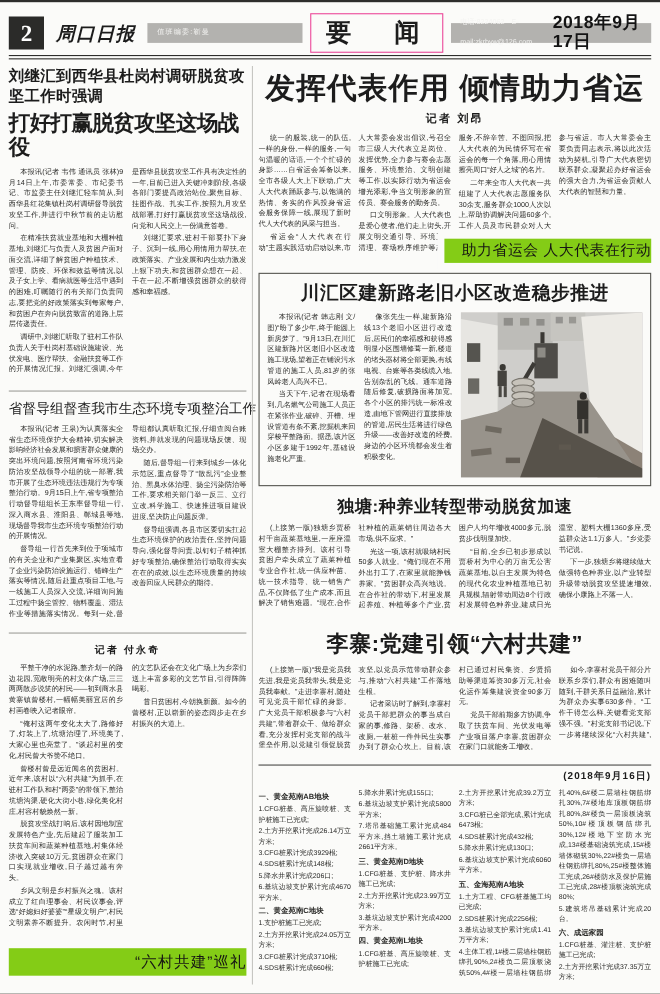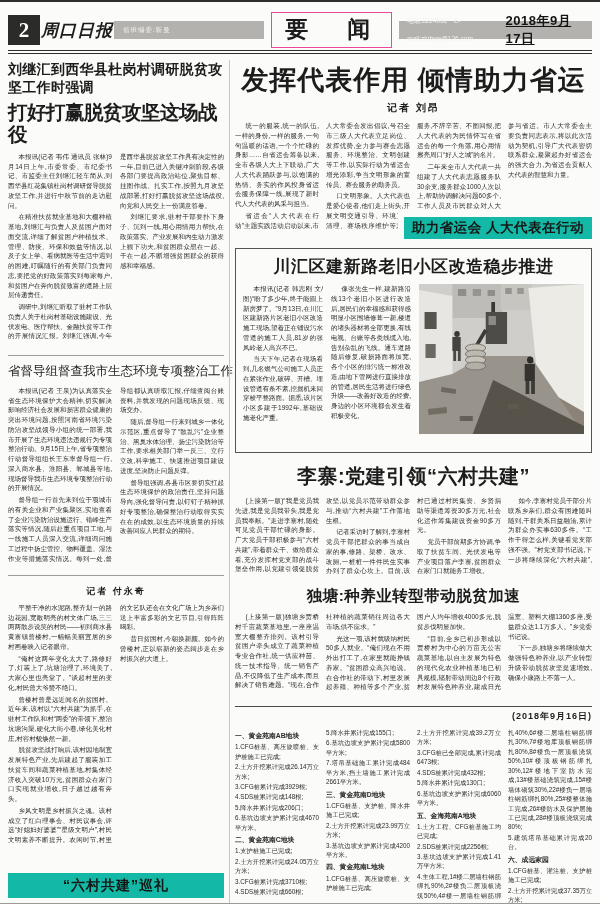--- a/index.html
+++ b/index.html
@@ -9,63 +9,63 @@
     font-family:"Liberation Sans","DejaVu Sans",sans-serif;
     border-top:2px solid #2e2e2c;border-bottom:1px solid #9a9a96;
     box-sizing:border-box;padding:0 8px;
   }
   
   .masthead{display:flex;align-items:center;height:32px;margin-top:12px;}
   .page-num{width:32px;height:30px;background:#2b2b29;color:#fff;
     font-size:21px;font-weight:800;display:flex;align-items:center;justify-content:center;
     font-family:"Liberation Serif","DejaVu Serif",serif;}
   .paper-name{font-family:"Liberation Serif","DejaVu Serif",serif;font-weight:800;
-    font-style:italic;font-size:17px;letter-spacing:1px;padding:0 1px;white-space:nowrap;}
+    font-style:italic;font-size:17px;letter-spacing:1px;padding:0 11px;white-space:nowrap;}
   .bar{background:#b3b2af;color:#f3f3f1;font-size:6.5px;height:18px;line-height:18px;}
   .bar-left{flex:1;padding-left:9px;letter-spacing:1px;}
   .section-box{border:1px solid #ec4899;margin:0 7px;padding:1px 13px 2px 13px;
     font-size:23px;font-weight:800;letter-spacing:8px;white-space:nowrap;
     font-family:"Liberation Serif","DejaVu Serif",serif;}
   .bar-right{flex:1.25;display:flex;align-items:center;justify-content:space-between;padding:0 8px;}
-  .bar-right .date{color:#141414;font-size:13px;font-weight:700;letter-spacing:.5px;text-decoration:underline;}
+  .bar-right .date{color:#141414;font-size:16px;font-weight:700;letter-spacing:.5px;}
   .rule-double{margin-top:4px;border-top:1px solid #2e2e2c;height:2px;border-bottom:1px solid #2e2e2c;}
   
   .body-cols{display:flex;padding-top:6px;}
   .left-zone{width:216px;flex:none;display:flex;flex-direction:column;}
   .vdivider{width:1px;background:#c6c6c2;margin:0 5px;flex:none;}
   .right-zone{flex:1;min-width:0;}
   
   .body-text{font-size:6.5px;line-height:1.5;color:#2b2b29;text-align:justify;
     overflow:hidden;column-fill:auto;}
   .body-text p{margin:0 0 2px 0;}
   .para{text-indent:1.6em;}
   .cols2{column-count:2;column-gap:8px;}
   .cols4{column-count:4;column-gap:7px;}
   .byline{text-align:center;font-size:9px;margin:2px 0 5px 0;font-weight:600;letter-spacing:2px;}
   .rule{border-top:1px solid #9d9d99;margin:7px 0;}
   .rule.strong{border-top:1px solid #4a4a48;margin:8px 0 3px 0;}
-  .badge{background:#14b8a6;color:#161614;font-weight:700;text-align:center;}
+  .badge{background:#84cc16;color:#161614;font-weight:400;text-align:right;}
   
   .kicker{font-size:14px;font-weight:600;margin:1px 0 4px 0;letter-spacing:.3px;}
   .hl-1{font-size:19.5px;font-weight:800;line-height:1.15;margin:0 0 6px 0;letter-spacing:-0.5px;}
   .hl-2{font-size:12.5px;font-weight:400;margin:0 0 6px 0;white-space:nowrap;}
   .hl-3{font-size:15px;font-weight:800;text-align:center;margin:2px 0 1px 0;letter-spacing:1px;}
   .h-a1{height:196px;}
   .h-a2{height:182px;}
   .h-a3{height:246px;}
   .badge-left{margin-top:auto;height:25px;line-height:25px;font-size:14px;letter-spacing:1px;margin-bottom:8px;}
   
   .lead h1{font-size:27px;font-weight:800;text-align:center;margin:2px 0 3px 0;letter-spacing:1px;white-space:nowrap;}
   .lead .byline{font-size:10px;margin:0 0 6px 0;}
   .lead-body-wrap{position:relative;}
   .h-lead{height:118px;}
   .badge-overlay{position:absolute;right:0;bottom:0;width:188px;height:22px;line-height:22px;
     font-size:13.5px;letter-spacing:.5px;box-shadow:0 0 0 6px #fbfbf9;}
   
-  .boxed{border:1px solid #55554f;margin-top:9px;padding:5px 7px 18px 7px;}
+  .boxed{border:1px solid #55554f;margin-top:9px;padding:5px 7px 7px 7px;}
   .boxed h2{font-size:17px;font-weight:800;text-align:center;margin:1px 0 6px 0;letter-spacing:.5px;white-space:nowrap;}
   .boxed-flex{display:flex;gap:8px;}
   .h-boxed{height:150px;width:168px;flex:none;}
   .photo{flex:1;height:150px;background:#cfcecb;display:block;}
   
   .hl-mid{font-size:20px;font-weight:800;text-align:center;margin:10px 0 6px 0;letter-spacing:.5px;}
   .hl-mid2{font-size:15.5px;font-weight:800;text-align:center;margin:8px 0 5px 0;letter-spacing:.5px;}
   .h-lizhai{height:82px;}
   .h-dutang{height:86px;}
   
@@ -196,36 +196,36 @@
             <rect x="121" y="97" width="4" height="13" fill="#3c3a36"></rect>
             <circle cx="41" cy="50" r="3" fill="#3a3834"></circle>
             <rect x="36" y="53" width="9" height="14" fill="#45433f"></rect>
             <rect x="37" y="67" width="3" height="10" fill="#4a4843"></rect>
             <rect x="42" y="67" width="3" height="10" fill="#4a4843"></rect>
           </svg>
         </div>
       </section>
 
       <article>
+        <h3 class="hl-mid2">独塘:种养业转型带动脱贫加速</h3>
+        <div class="body-text cols4 h-dutang">
+            <p class="para">(上接第一版)独塘乡贾桥村千亩蔬菜基地里,一座座温室大棚整齐排列。该村引导贫困户牵头成立了蔬菜种植专业合作社,统一供应种苗、统一技术指导、统一销售产品,不仅降低了生产成本,而且解决了销售难题。“现在,合作社种植的蔬菜销往周边各大市场,供不应求。”</p>
+            <p class="para">光这一项,该村就吸纳村民50多人就业。“俺们现在不用外出打工了,在家里就能挣钱养家。”贫困群众高兴地说。在合作社的带动下,村里发展起养殖、种植等多个产业,贫困户人均年增收4000多元,脱贫步伐明显加快。</p>
+            <p class="para">“目前,全乡已初步形成以贾桥村为中心的万亩无公害蔬菜基地,以自主发展为特色的现代化农业种植基地已初具规模,辐射带动周边8个行政村发展特色种养业,建成日光温室、塑料大棚1360多座,受益群众达1.1万多人。”乡党委书记说。</p>
+            <p class="para">下一步,独塘乡将继续做大做强特色种养业,以产业转型升级带动脱贫攻坚提速增效,确保小康路上不落一人。</p>
+          </div>
+      </article>
+
+      <article>
         <h2 class="hl-mid">李寨:党建引领“六村共建”</h2>
         <div class="body-text cols4 h-lizhai">
             <p class="para">(上接第一版)“我是党员我先进,我是党员我带头,我是党员我奉献。”走进李寨村,随处可见党员干部忙碌的身影。广大党员干部积极参与“六村共建”,带着群众干、做给群众看,充分发挥村党支部的战斗堡垒作用,以党建引领促脱贫攻坚,以党员示范带动群众参与,推动“六村共建”工作落地生根。</p>
             <p class="para">记者采访时了解到,李寨村党员干部把群众的事当成自家的事,修路、架桥、改水、改厕,一桩桩一件件民生实事办到了群众心坎上。目前,该村已通过村民集资、乡贤捐助等渠道筹资30多万元,社会化运作筹集建设资金90多万元。</p>
             <p class="para">党员干部前期多方协调,争取了扶贫车间、光伏发电等产业项目落户李寨,贫困群众在家门口就能务工增收。</p>
             <p class="para">如今,李寨村党员干部分片联系乡亲们,群众有困难随叫随到,干群关系日益融洽,累计为群众办实事630多件。“工作干得怎么样,关键看党支部强不强。”村党支部书记说,下一步将继续深化“六村共建”,带领群众把日子过得更红火。</p>
-          </div>
-      </article>
-
-      <article>
-        <h3 class="hl-mid2">独塘:种养业转型带动脱贫加速</h3>
-        <div class="body-text cols4 h-dutang">
-            <p class="para">(上接第一版)独塘乡贾桥村千亩蔬菜基地里,一座座温室大棚整齐排列。该村引导贫困户牵头成立了蔬菜种植专业合作社,统一供应种苗、统一技术指导、统一销售产品,不仅降低了生产成本,而且解决了销售难题。“现在,合作社种植的蔬菜销往周边各大市场,供不应求。”</p>
-            <p class="para">光这一项,该村就吸纳村民50多人就业。“俺们现在不用外出打工了,在家里就能挣钱养家。”贫困群众高兴地说。在合作社的带动下,村里发展起养殖、种植等多个产业,贫困户人均年增收4000多元,脱贫步伐明显加快。</p>
-            <p class="para">“目前,全乡已初步形成以贾桥村为中心的万亩无公害蔬菜基地,以自主发展为特色的现代化农业种植基地已初具规模,辐射带动周边8个行政村发展特色种养业,建成日光温室、塑料大棚1360多座,受益群众达1.1万多人。”乡党委书记说。</p>
-            <p class="para">下一步,独塘乡将继续做大做强特色种养业,以产业转型升级带动脱贫攻坚提速增效,确保小康路上不落一人。</p>
           </div>
       </article>
 
       <div class="rule strong"></div>
 
       <section>
         <p class="notice-date">(2018年9月16日)</p>
         <div class="body-text cols4 h-notice notice-list">
             <p class="list-head">一、黄金苑南AB地块</p>
             <p class="para">1.CFG桩基、高压旋喷桩、支护桩施工已完成;</p>

